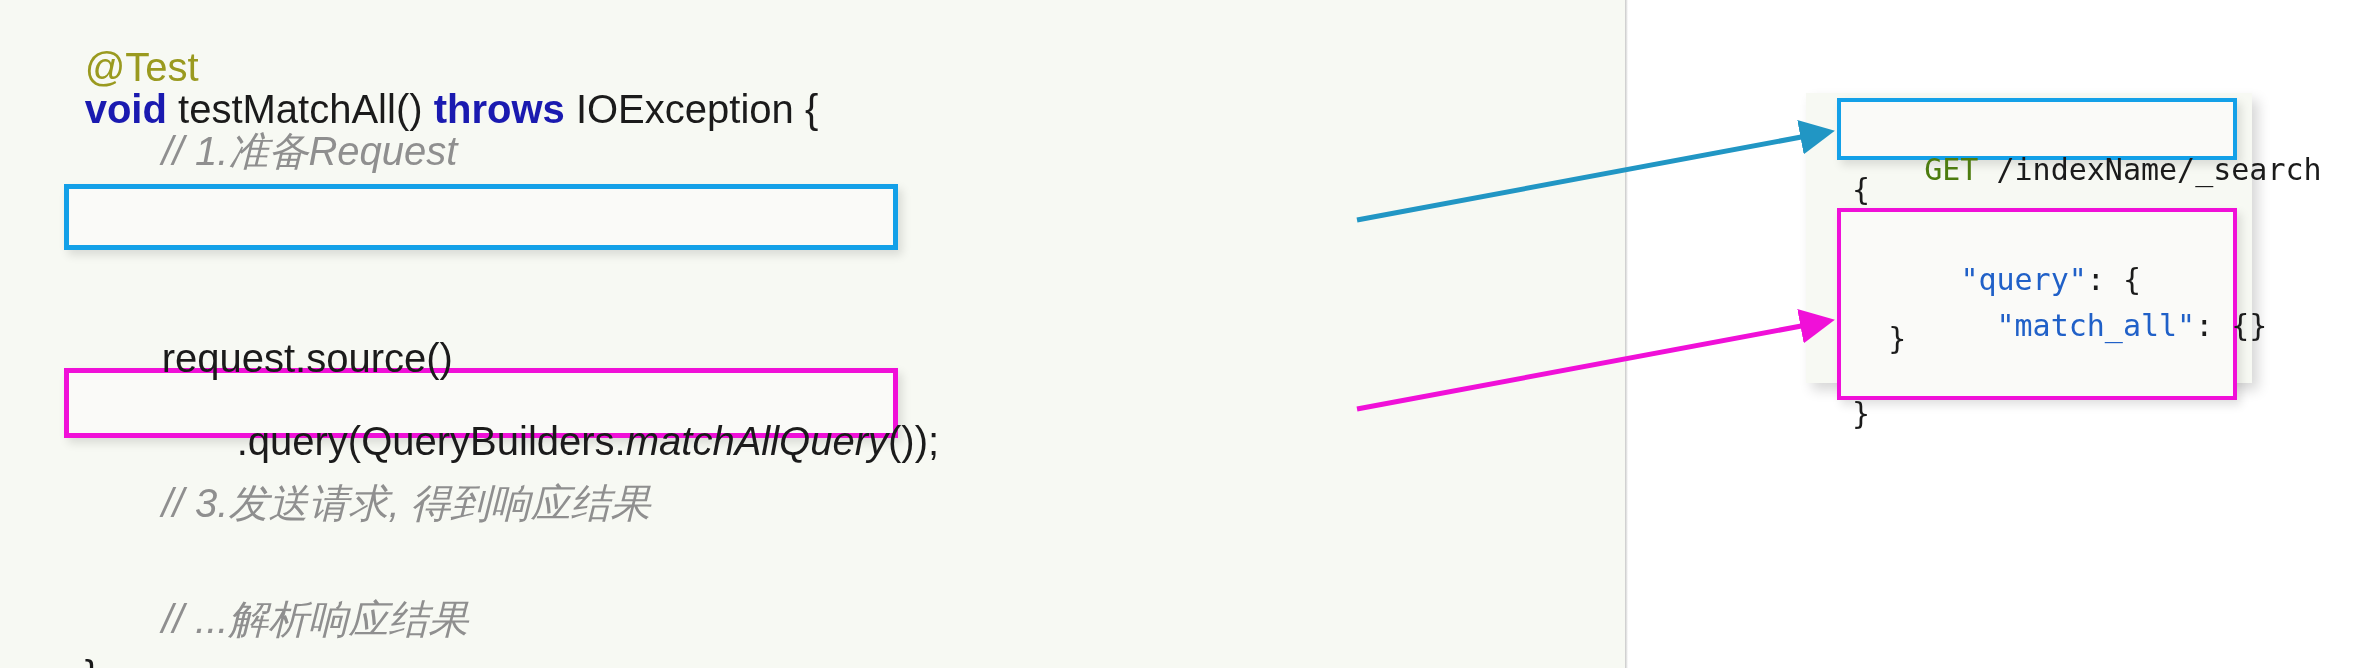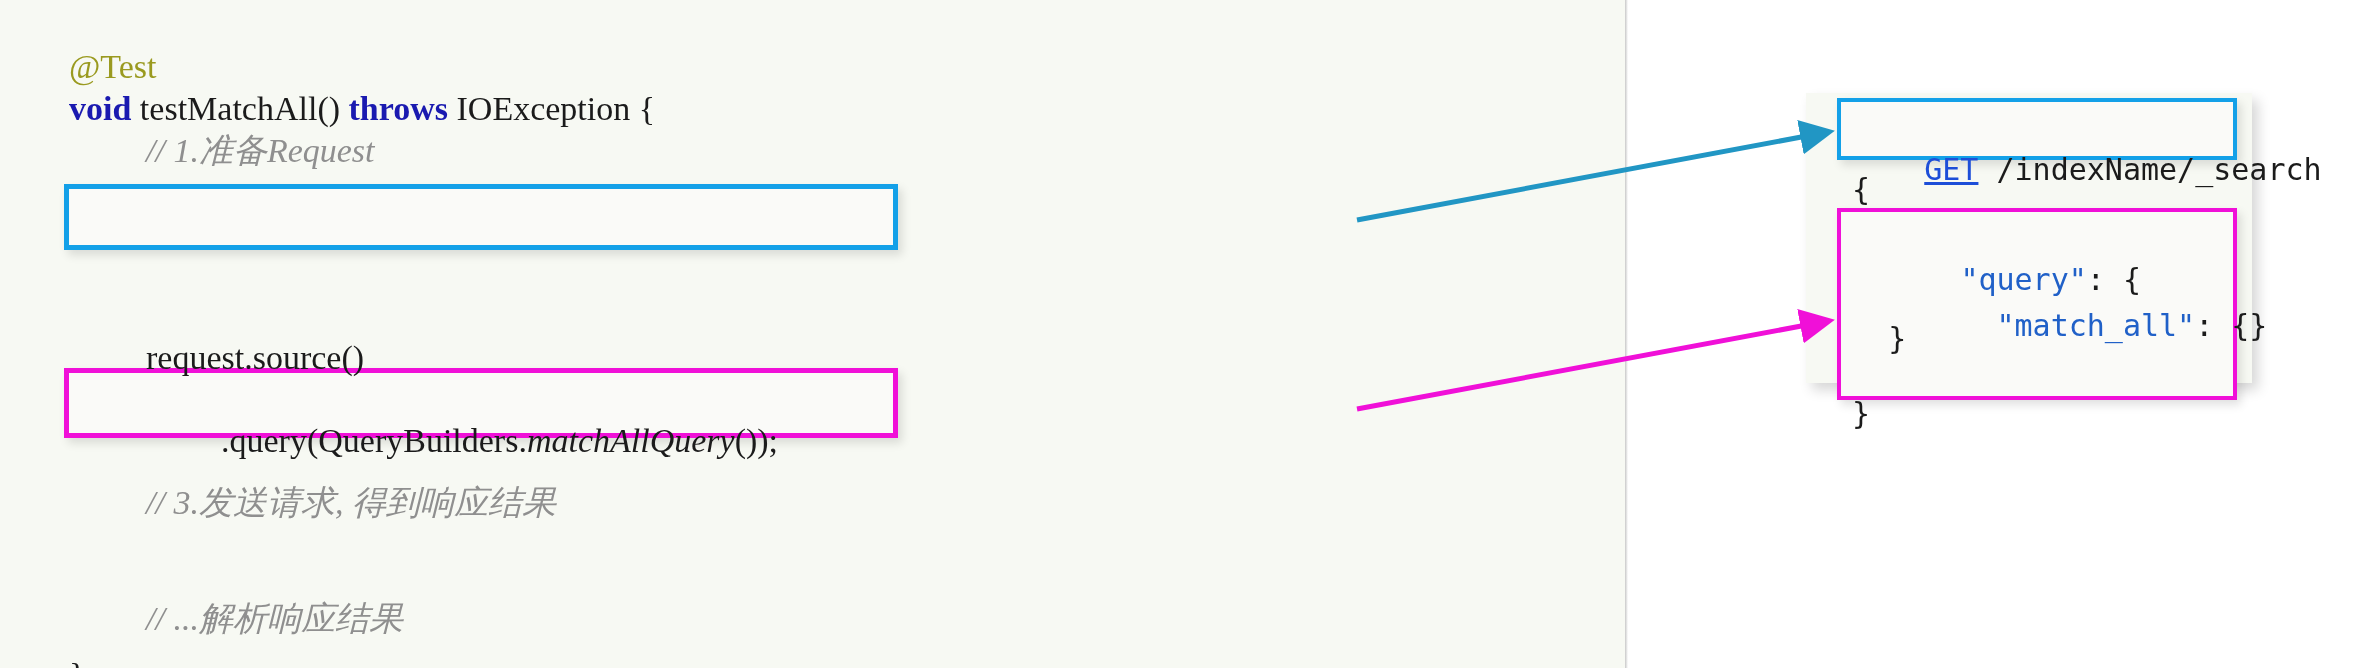--- a/index.html
+++ b/index.html
@@ -33,22 +33,22 @@
     left: 1625px;
     top: 0;
     width: 3px;
     height: 668px;
     background: linear-gradient(to right, #c8c8c8, #e8e8e8 60%, #ffffff);
   }
 
   .code-line {
     position: absolute;
     left: 18px;
-    font-family: Liberation Serif, serif;
-    font-size: 34px;
+    font-family: Liberation Sans, sans-serif;
+    font-size: 40px;
     line-height: 42px;
     white-space: pre;
     color: #1b1b1b;
     letter-spacing: 0px;
   }
 
   .kw        { color: #1a1ab0; font-weight: bold; }
   .annot     { color: #9a9a1f; }
   .str       { color: #12801a; font-weight: bold; }
   .comment   { color: #8f8f8f; font-style: italic; }
@@ -78,21 +78,21 @@
     box-sizing: border-box;
   }
   .rest-line {
     position: absolute;
     font-family: "DejaVu Sans Mono", monospace;
     font-size: 30px;
     line-height: 42px;
     white-space: pre;
     color: #1b1b1b;
   }
-  .verb { color: #1d4ed8; text-decoration: underline; }
+  .verb { color: #4d7c0f; }
   .jkey { color: #2060c8; }
 
   #rest-url-box {
     position: absolute;
     left: 1837px;
     top: 98px;
     width: 400px;
     height: 62px;
     box-sizing: border-box;
     border: 4px solid #13a0e8;

